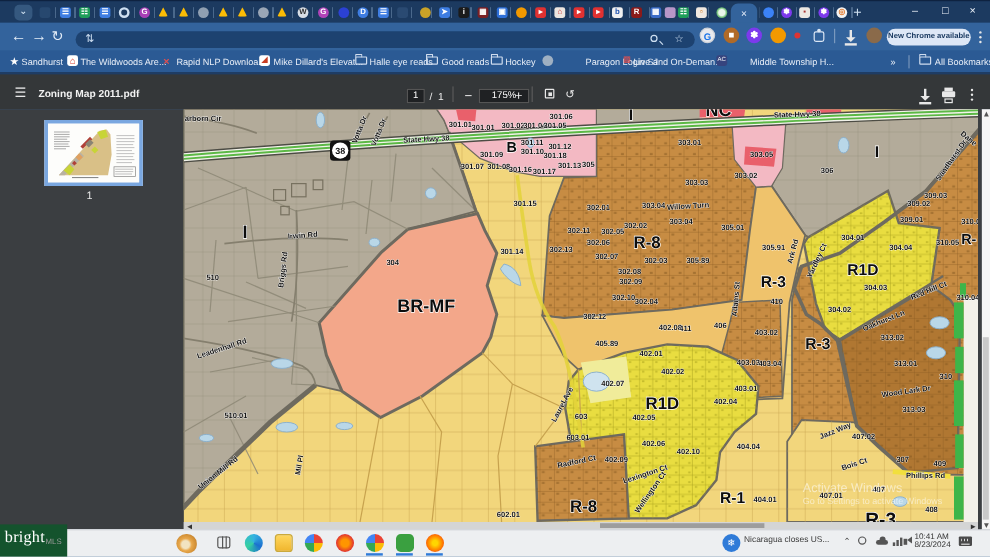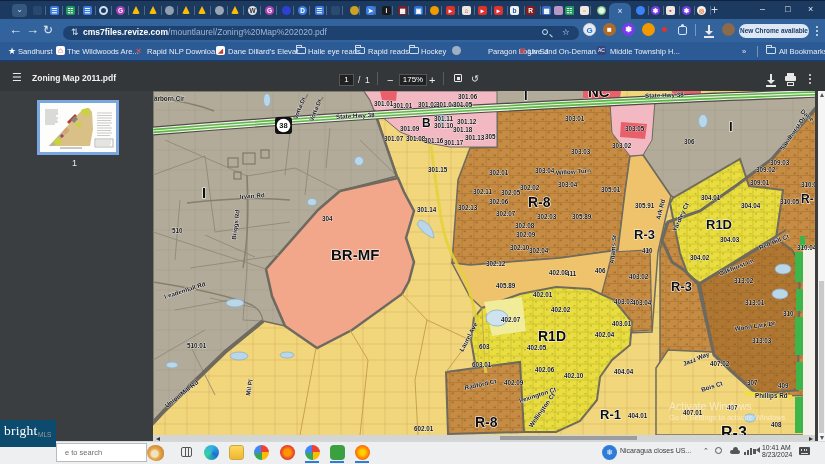--- a/index.html
+++ b/index.html
@@ -36,21 +36,21 @@
 
 #content{position:absolute;left:0;top:91px;width:825px;height:350px;background:#3b3e41}
 #thumbwrap{position:absolute;left:37px;top:100px;width:82px;height:55px;border:3px solid #7aa7e0;background:#fff}
 #pagenum{position:absolute;left:72px;top:158px;color:#e8e8e8;font-size:9px}
 #vscroll{position:absolute;left:818px;top:91px;width:7px;height:350px;background:#f5f5f5}
 #vthumb{position:absolute;left:819px;top:281px;width:5px;height:152px;background:#c9c9c9}
 #hscroll{position:absolute;left:153px;top:435px;width:662px;height:6px;background:rgba(240,240,240,.85)}
 #hthumb{position:absolute;left:500px;top:436px;width:137px;height:4px;background:#9d9d9d}
 
 #taskbar{position:absolute;left:0;top:441px;width:825px;height:23px;background:#edeff1;border-top:1px solid #d5d8db}
-#brightbox{position:absolute;left:0;top:420px;width:56px;height:27px;background:#0c4a6e;color:#fff}
+#brightbox{position:absolute;left:0;top:437px;width:56px;height:27px;background:#14532d;color:#fff}
 #searchbox{position:absolute;left:56px;top:443px;width:91px;height:19px;background:#fff;border:1px solid #b9bcbe;color:#6d6d6d;font-size:7.5px;line-height:17px}
 .tico{position:absolute;top:445px;width:15px;height:15px;border-radius:3px;font-size:9px;line-height:15px;text-align:center}
 .tund{position:absolute;top:461px;width:14px;height:2px;background:#2f7bd8}
 #tray{position:absolute;top:444px;color:#3c3c3c;font-size:8px}
 .vdots{position:absolute;width:2px;height:2px;border-radius:50%;background:#e8e8e8;box-shadow:0 4px 0 #e8e8e8,0 8px 0 #e8e8e8}
 .dstem{position:absolute;width:2px;height:7px;background:#e8e8e8}
 .dhead{position:absolute;width:0;height:0;border-left:4px solid transparent;border-right:4px solid transparent;border-top:4px solid #e8e8e8}
 .dbase{position:absolute;width:10px;height:1.6px;background:#e8e8e8}
 </style>
 </head>
@@ -108,21 +108,20 @@
   <div class="winc" style="left:785px">□</div>
   <div class="winc" style="left:808px">×</div>
 </div>
 
 <div id="toolbar">
   <div class="tbi" style="left:9px">←</div>
   <div class="tbi" style="left:26px">→</div>
   <div class="tbi" style="left:43px;font-size:12px;top:4px">↻</div>
   <div id="omni">
     <span style="position:absolute;left:8px;top:0;color:#cfe0f2;font-size:9px">⇅</span>
-    <span style="position:absolute;left:20px"><span class="dom">cms7files.revize.com</span><span class="path">/mountlaurel/Zoning%20Map%202020.pdf</span></span>
     <span style="position:absolute;left:479px;top:3px;width:6px;height:6px;border:1.3px solid #cfe0f2;border-radius:50%"></span>
         <span style="position:absolute;left:486px;top:9px;width:3.5px;height:1.3px;background:#cfe0f2;transform:rotate(45deg)"></span>
     <span style="position:absolute;left:499px;color:#cfe0f2">☆</span>
   </div>
   <div class="xic" style="left:583px;background:#e9eaee;color:#1a73e8;border:1px solid #cdd1d8">G</div>
   <div class="xic" style="left:603px;background:#b06a28">■</div>
   <div class="xic" style="left:622px;background:#7c3aed">✽</div>
   <div class="xic" style="left:642px;background:#f29900"></div>
   <div style="position:absolute;left:662px;top:8px;width:5px;height:5px;border-radius:50%;background:#d33"></div>
   <div style="position:absolute;left:678px;top:7px;width:9px;height:9px;border:1.2px solid #dbe6f4;border-radius:2px"></div>
@@ -137,47 +136,47 @@
 </div>
 
 <div id="bmbar">
   <span class="bm" style="left:8px;color:#fff;font-size:9px;top:3.5px">★</span>
   <span class="bm" style="left:18px">Sandhurst</span>
   <span class="bmi" style="left:56px;background:#fff;color:#d33c2e;font-size:8px">⌂</span>
   <span class="bm" style="left:67px">The Wildwoods Are...</span>
   <span class="bm" style="left:136px;color:#e05050;font-weight:bold;font-size:9px;top:3.5px">×</span>
   <span class="bm" style="left:147px">Rapid NLP Downloa...</span>
   <span class="bmi" style="left:216px;background:#fff;color:#c83d23">◢</span>
-  <span class="bm" style="left:228px">Dane Dillard's Elevat...</span>
+  <span class="bm" style="left:228px">Mike Dillard's Elevat...</span>
   <span class="fold" style="left:296px"></span>
   <span class="bm" style="left:308px">Halle eye reads</span>
   <span class="fold" style="left:355px"></span>
-  <span class="bm" style="left:368px">Rapid reads</span>
+  <span class="bm" style="left:368px">Good reads</span>
   <span class="fold" style="left:409px"></span>
   <span class="bm" style="left:421px">Hockey</span>
   <span class="bmi" style="left:452px;background:#9fb0c2;border-radius:50%"></span>
   <span class="bm" style="left:488px">Paragon Login SJ</span>
   <span class="bmi" style="left:518px;color:#e05050">▩</span>
   <span class="bm" style="left:528px">Live and On-Deman...</span>
   <span class="bmi" style="left:597px;background:#36447e;font-size:5px">AC</span>
-  <span class="bm" style="left:610px">Middle Township H...</span>
+  <span class="bm" style="left:625px">Middle Township H...</span>
   <span class="bm" style="left:742px">»</span>
   <span style="position:absolute;left:757px;top:4px;width:1px;height:11px;background:rgba(255,255,255,.35)"></span>
   <span class="fold" style="left:766px"></span>
   <span class="bm" style="left:779px">All Bookmarks</span>
 </div>
 
 <div id="pdfbar">
   <div class="pdficon" style="left:12px;top:9px;font-size:11px">☰</div>
   <div style="position:absolute;left:32px;top:11px;font-size:8.5px;font-weight:bold;color:#f2f2f2">Zoning Map 2011.pdf</div>
   <div class="pbox" style="left:339px;width:15px">1</div>
   <div style="position:absolute;left:358px;top:13px">/&nbsp; 1</div>
   <div style="position:absolute;left:377px;top:10px;width:1px;height:13px;background:#5a5a5a"></div>
   <div style="position:absolute;left:387px;top:12px;font-size:11px">−</div>
-  <div class="pbox" style="left:399px;width:28px">175%</div>
+  <div class="pbox" style="left:399px;width:42px">175%</div>
   <div style="position:absolute;left:429px;top:12px;font-size:11px">+</div>
   <div style="position:absolute;left:443px;top:10px;width:1px;height:13px;background:#5a5a5a"></div>
   <div style="position:absolute;left:454px;top:12px;width:8px;height:8px;border:1.2px solid #e8e8e8;border-radius:1px"></div>
       <div style="position:absolute;left:456.5px;top:14.5px;width:3px;height:3px;background:#e8e8e8"></div>
   <div class="pdficon" style="left:471px;top:11px;font-size:9.5px">↺</div>
   <div class="dstem" style="left:770px;top:12px"></div>
       <div class="dhead" style="left:767px;top:18px"></div>
       <div class="dbase" style="left:766px;top:23px"></div>
   <div style="position:absolute;left:787px;top:11px;width:7px;height:3px;background:#e8e8e8"></div>
 <div style="position:absolute;left:785px;top:14px;width:11px;height:5px;background:#e8e8e8;border-radius:1px"></div>
@@ -527,21 +526,20 @@
 <div id="hscroll"></div>
     <div style="position:absolute;left:156px;top:436.5px;width:0;height:0;border-top:2.5px solid transparent;border-bottom:2.5px solid transparent;border-right:4px solid #333;z-index:6"></div>
     <div style="position:absolute;left:809px;top:436.5px;width:0;height:0;border-top:2.5px solid transparent;border-bottom:2.5px solid transparent;border-left:4px solid #333;z-index:6"></div>
 <div id="hthumb"></div>
 
 <div id="taskbar"></div>
 <div id="brightbox">
   <span style="position:absolute;left:4px;top:3px;font-family:'Liberation Serif',serif;font-size:13.5px;color:#fff;letter-spacing:.2px">bright</span>
   <span style="position:absolute;left:38px;top:11px;font-size:6.5px;color:#9a9a9a">MLS</span>
 </div>
-<div id="searchbox"><span style="margin-left:8px">e to search</span></div>
 <div class="tico" style="left:147px;width:17px;height:16px;border-radius:50% 50% 45% 55%;background:radial-gradient(circle at 45% 55%,#f2e3c0 0 25%,#e8a84c 40%,#c9862e 75%,#8fae4a 92%)"></div>
 <div style="position:absolute;left:181px;top:447px;width:11px;height:10px;border:1.4px solid #555;border-radius:2px"></div>
     <div style="position:absolute;left:184.5px;top:447px;width:1.4px;height:10px;background:#555"></div>
     <div style="position:absolute;left:188px;top:447px;width:1.4px;height:10px;background:#555"></div>
 <div class="tico" style="left:204px;background:conic-gradient(#35b3e0,#1b6fd0,#35d0a0,#35b3e0);border-radius:50%"></div>
 <div class="tico" style="left:229px;background:linear-gradient(#ffd75e,#f0b62e);border:1px solid #caa93c"></div>
 <div class="tico" style="left:254px;background:conic-gradient(#ea4335 0 25%,#fbbc05 0 50%,#34a853 0 75%,#4285f4 0 100%);border-radius:50%"></div>
 <div class="tico" style="left:280px;background:radial-gradient(circle,#ff9500 30%,#e03131 70%);border-radius:50%"></div>
 <div class="tico" style="left:305px;background:conic-gradient(#ea4335 0 25%,#fbbc05 0 50%,#34a853 0 75%,#4285f4 0 100%);border-radius:50%"></div>
 <div class="tico" style="left:330px;background:#3aa040;border-radius:4px"></div>

